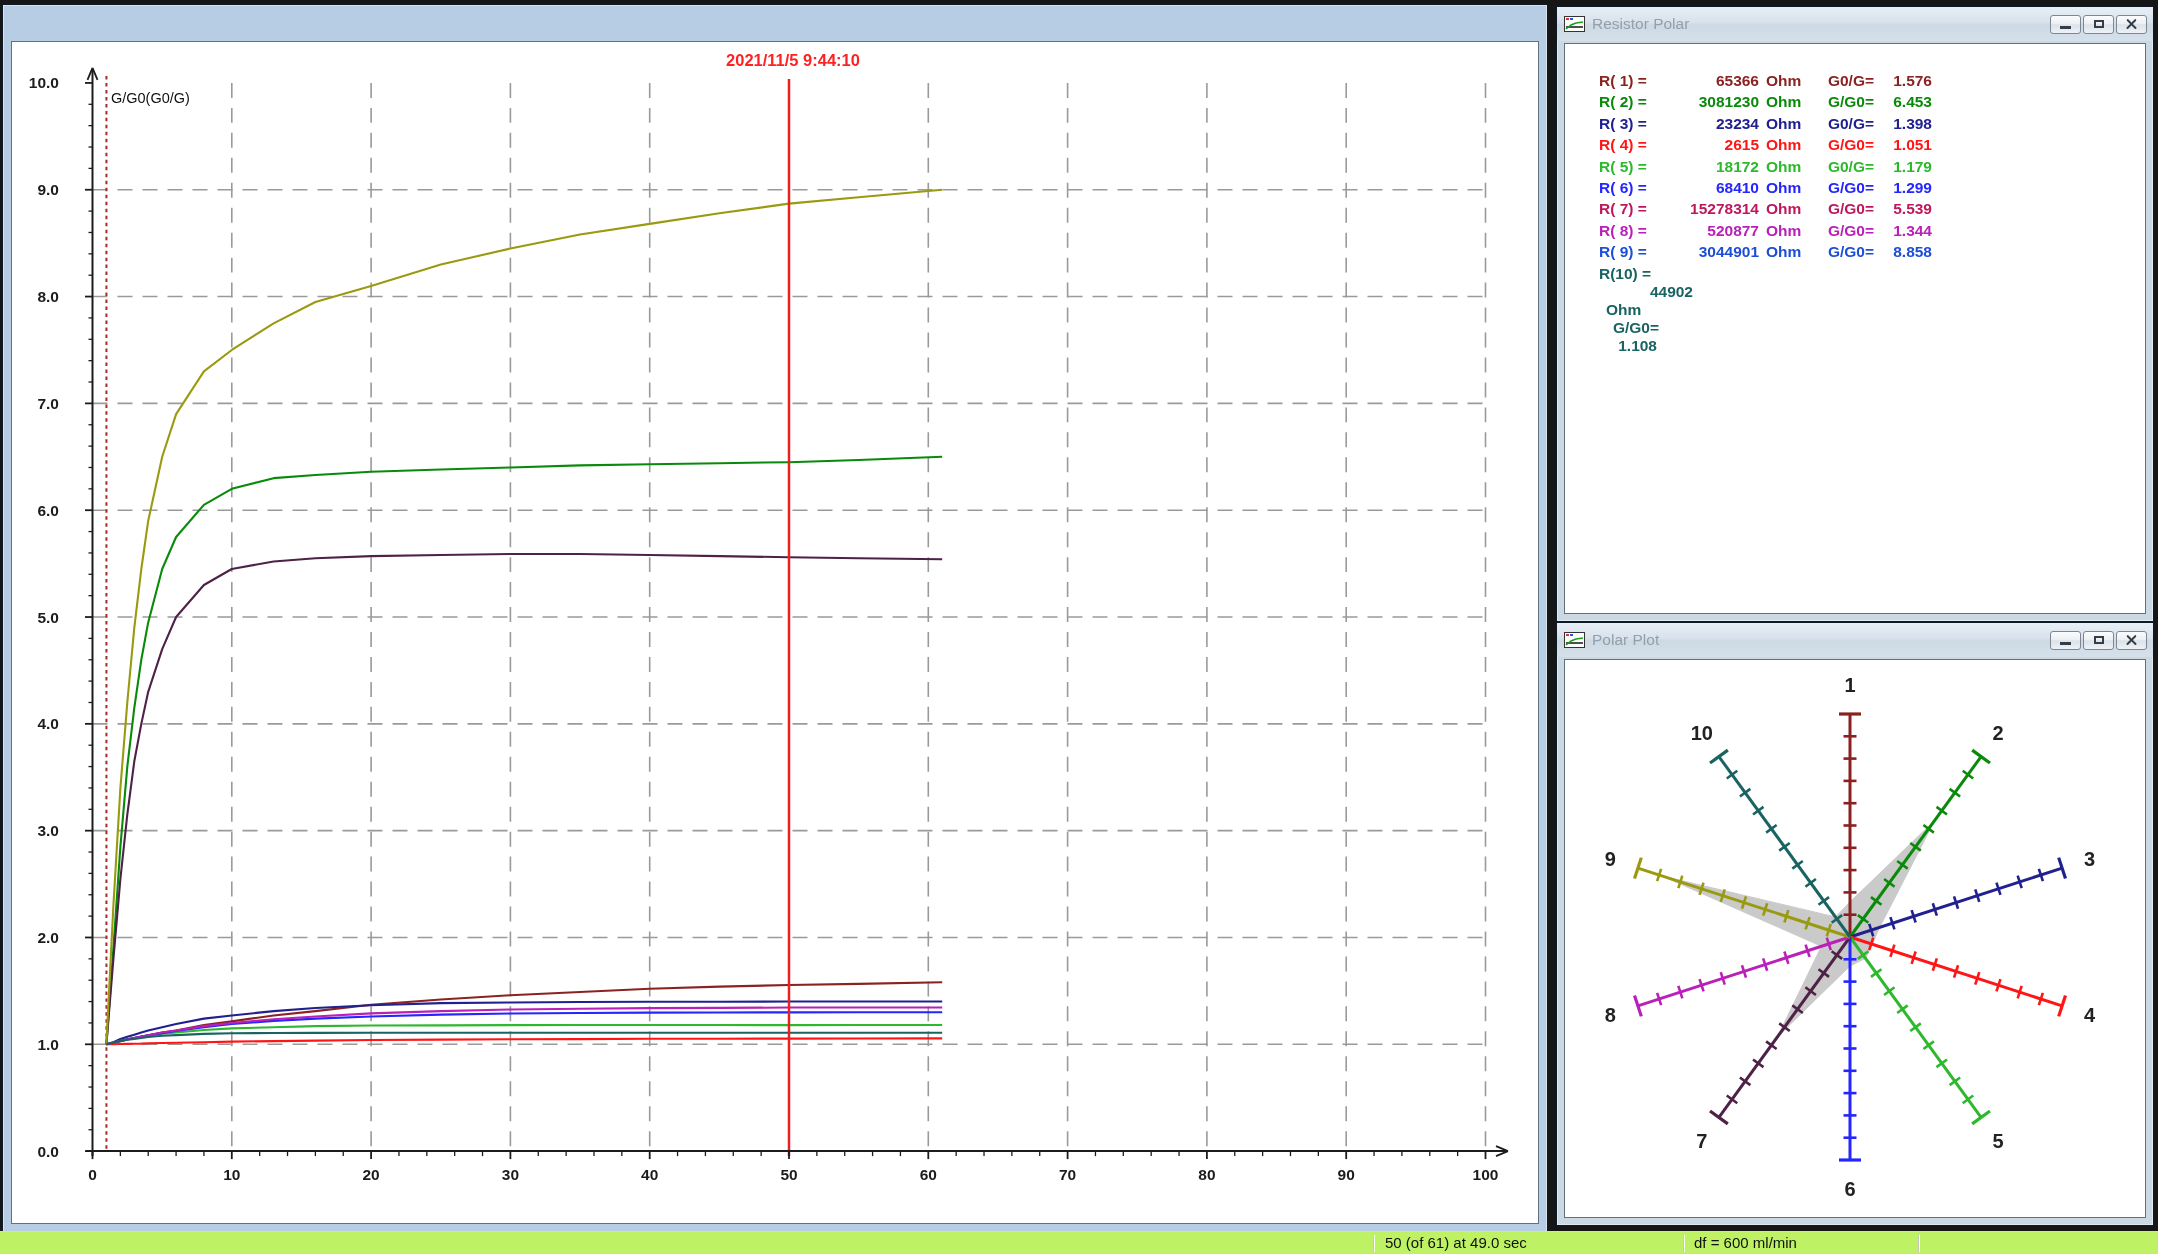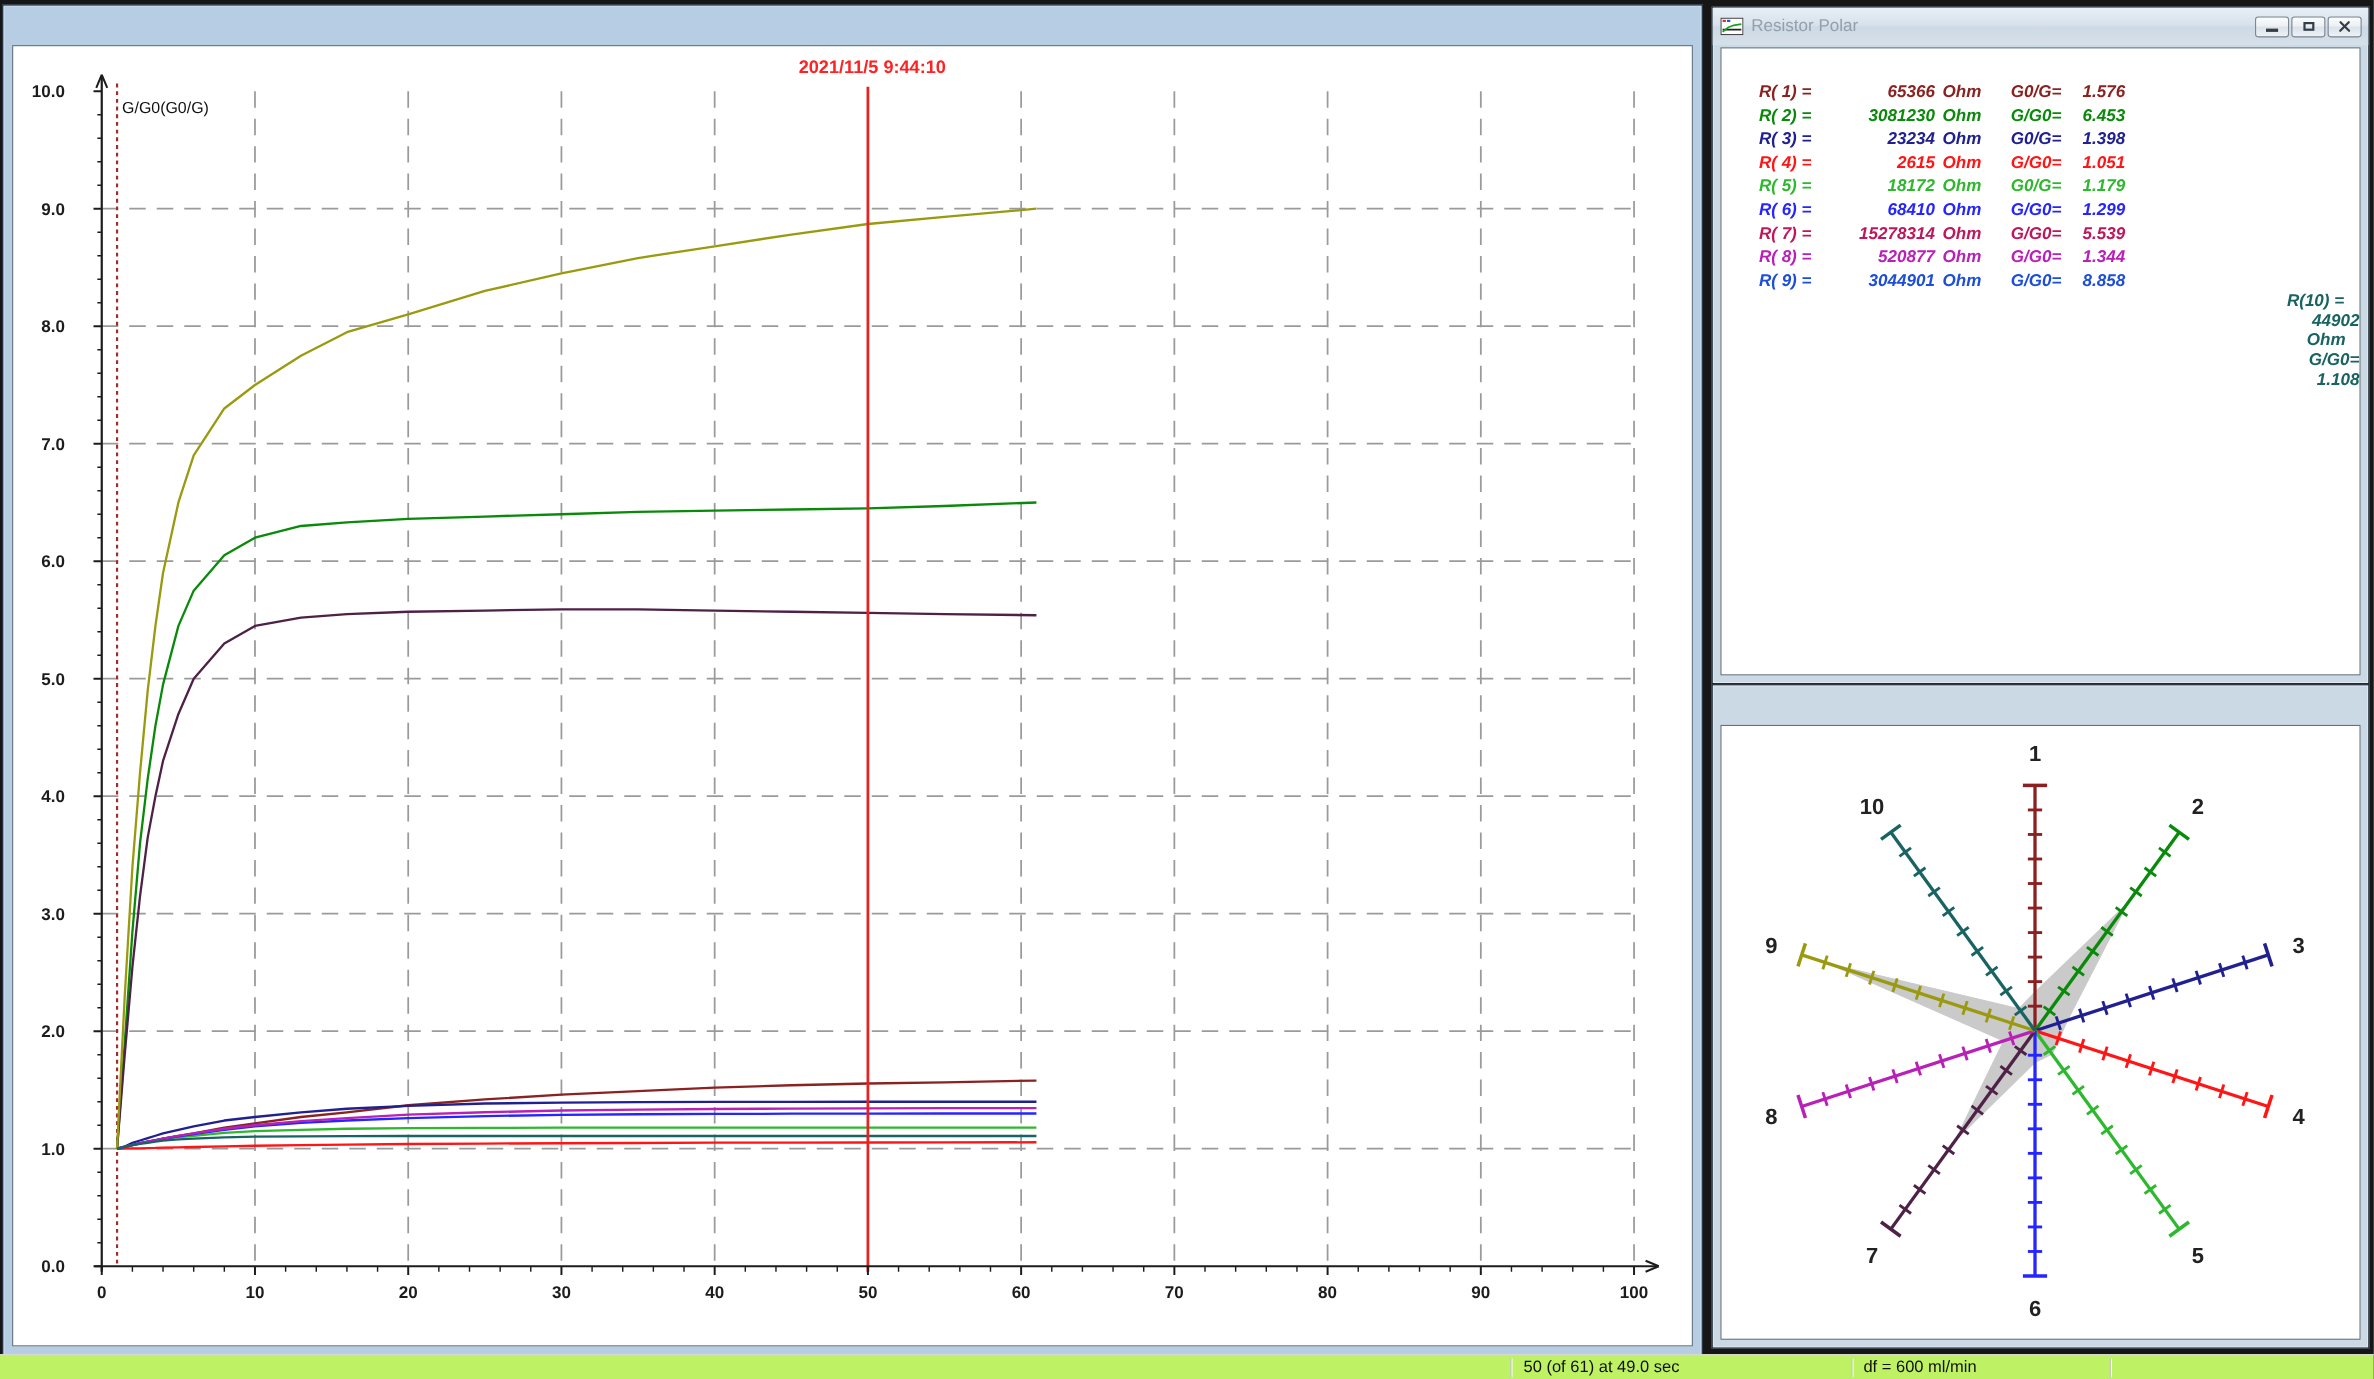--- a/index.html
+++ b/index.html
@@ -35,21 +35,21 @@
   .close-active .ico-x::before,.close-active .ico-x::after{background:#fff;}
   .client{position:absolute;background:#fff;border:1px solid #60707E;}
   
   #win-measure{left:2px;top:4px;width:1544px;height:1227px;}
   #win-measure .client{left:8px;top:36px;right:8px;bottom:8px;}
   #chart-svg{position:absolute;inset:0;width:100%;height:100%;}
   
   #win-resistor{left:1556px;top:6px;width:596px;height:614px;}
   #win-resistor .client{left:7px;top:36px;right:7px;bottom:7px;}
   #resistor-rows{padding-top:28px;padding-left:34px;}
-  .rrow{height:21.4px;display:flex;align-items:flex-end;font-size:15.5px;font-weight:700;white-space:pre;font-style:italic;}
+  .rrow{height:21.4px;display:flex;align-items:flex-start;font-size:15.5px;font-weight:700;white-space:pre;}
   .rlabel{width:66px;}
   .rvalue{width:94px;text-align:right;}
   .runit{width:48px;padding-left:7px;}
   .rratiolabel{width:60px;text-align:right;}
   .rratio{width:58px;text-align:right;}
   
   #win-polar{left:1556px;top:622px;width:596px;height:602px;}
   #win-polar .client{left:7px;top:36px;right:7px;bottom:7px;}
   #polar-svg{position:absolute;inset:0;width:100%;height:100%;}
   
@@ -262,20 +262,41 @@
         <div class="rrow" style="color: rgb(37, 37, 255);"><span class="rlabel">R( 6) =</span><span class="rvalue">68410</span><span class="runit">Ohm</span><span class="rratiolabel">G/G0=</span><span class="rratio">1.299</span></div>
         <div class="rrow" style="color: #be185d;"><span class="rlabel">R( 7) =</span><span class="rvalue">15278314</span><span class="runit">Ohm</span><span class="rratiolabel">G/G0=</span><span class="rratio">5.539</span></div>
         <div class="rrow" style="color: rgb(184, 32, 184);"><span class="rlabel">R( 8) =</span><span class="rvalue">520877</span><span class="runit">Ohm</span><span class="rratiolabel">G/G0=</span><span class="rratio">1.344</span></div>
         <div class="rrow" style="color: #1d4ed8;"><span class="rlabel">R( 9) =</span><span class="rvalue">3044901</span><span class="runit">Ohm</span><span class="rratiolabel">G/G0=</span><span class="rratio">8.858</span></div>
         <div class="rrow" style="color: rgb(26, 99, 99); flex-direction: column;"><span class="rlabel">R(10) =</span><span class="rvalue">44902</span><span class="runit">Ohm</span><span class="rratiolabel">G/G0=</span><span class="rratio">1.108</span></div>
       </div>
   </div>
 </div>
 
 <div class="win inactive" id="win-polar">
+  <div class="titlebar">
+    <svg class="app-icon" viewBox="0 0 21 16">
+      <rect x="0.5" y="0.5" width="20" height="15" fill="#ffffff" stroke="#333333"></rect>
+      <rect x="2" y="2" width="3" height="2" fill="#E03030"></rect>
+      <rect x="6" y="2" width="3" height="2" fill="#3050E0"></rect>
+      <path d="M2 11 L19 11" stroke="#222222" stroke-width="1.6" fill="none"></path>
+      <path d="M2 13 L7 9 L12 7 L19 6" stroke="#18A018" stroke-width="1.6" fill="none"></path>
+    </svg>
+    <span class="title">Polar Plot</span>
+    <span class="winbtns">
+      <span class="wbtn">
+          <span class="ico-min"></span>
+        </span>
+      <span class="wbtn">
+          <span class="ico-max"></span>
+        </span>
+      <span class="wbtn">
+          <span class="ico-x"></span>
+        </span>
+    </span>
+  </div>
   <div class="client">
     <svg id="polar-svg" viewBox="1564 658 580 557" preserveAspectRatio="none">
         <polygon points="1849.0,899.9 1933.6,818.6 1878.6,925.4 1871.3,942.2 1864.5,956.3 1849.0,964.0 1776.4,1034.9 1820.5,944.3 1661.1,874.0 1834.5,915.0" fill="#CACACA" stroke="#CACACA"></polygon>
         <g>
           <line x1="1849" y1="935" x2="1849" y2="712" stroke="#8B2020" stroke-width="3"></line>
           <line x1="1842.5" y1="912.7" x2="1855.5" y2="912.7" stroke="#8B2020" stroke-width="2.6"></line>
           <line x1="1842.5" y1="890.4" x2="1855.5" y2="890.4" stroke="#8B2020" stroke-width="2.6"></line>
           <line x1="1842.5" y1="868.1" x2="1855.5" y2="868.1" stroke="#8B2020" stroke-width="2.6"></line>
           <line x1="1842.5" y1="845.8" x2="1855.5" y2="845.8" stroke="#8B2020" stroke-width="2.6"></line>
           <line x1="1842.5" y1="823.5" x2="1855.5" y2="823.5" stroke="#8B2020" stroke-width="2.6"></line>

